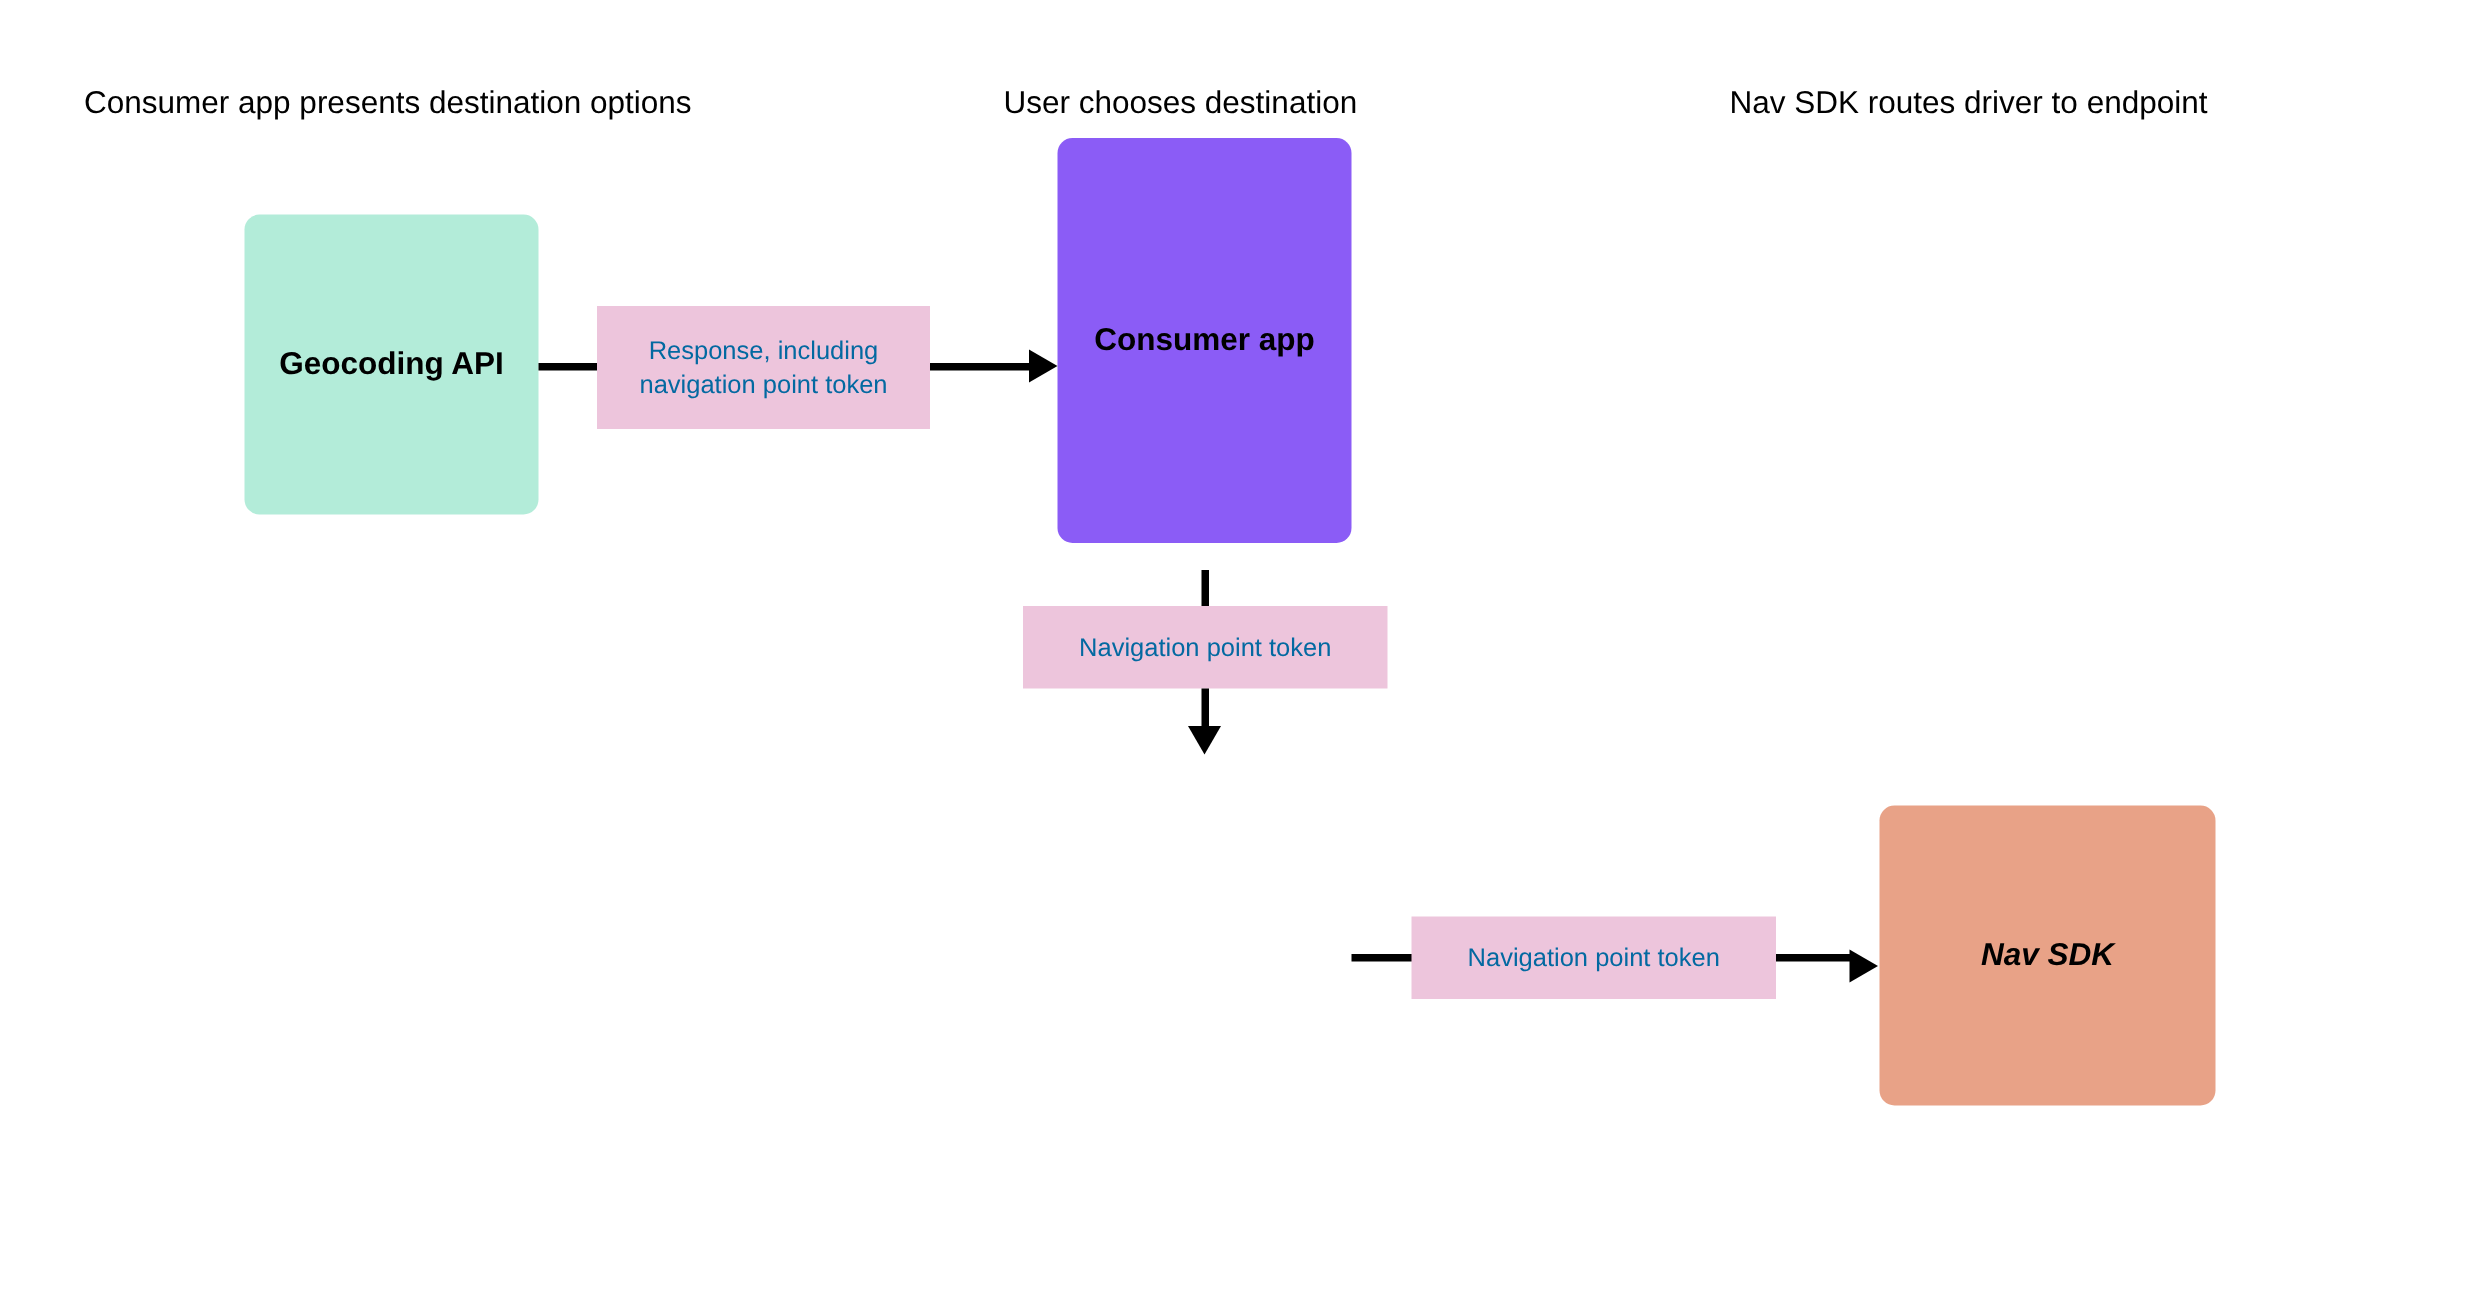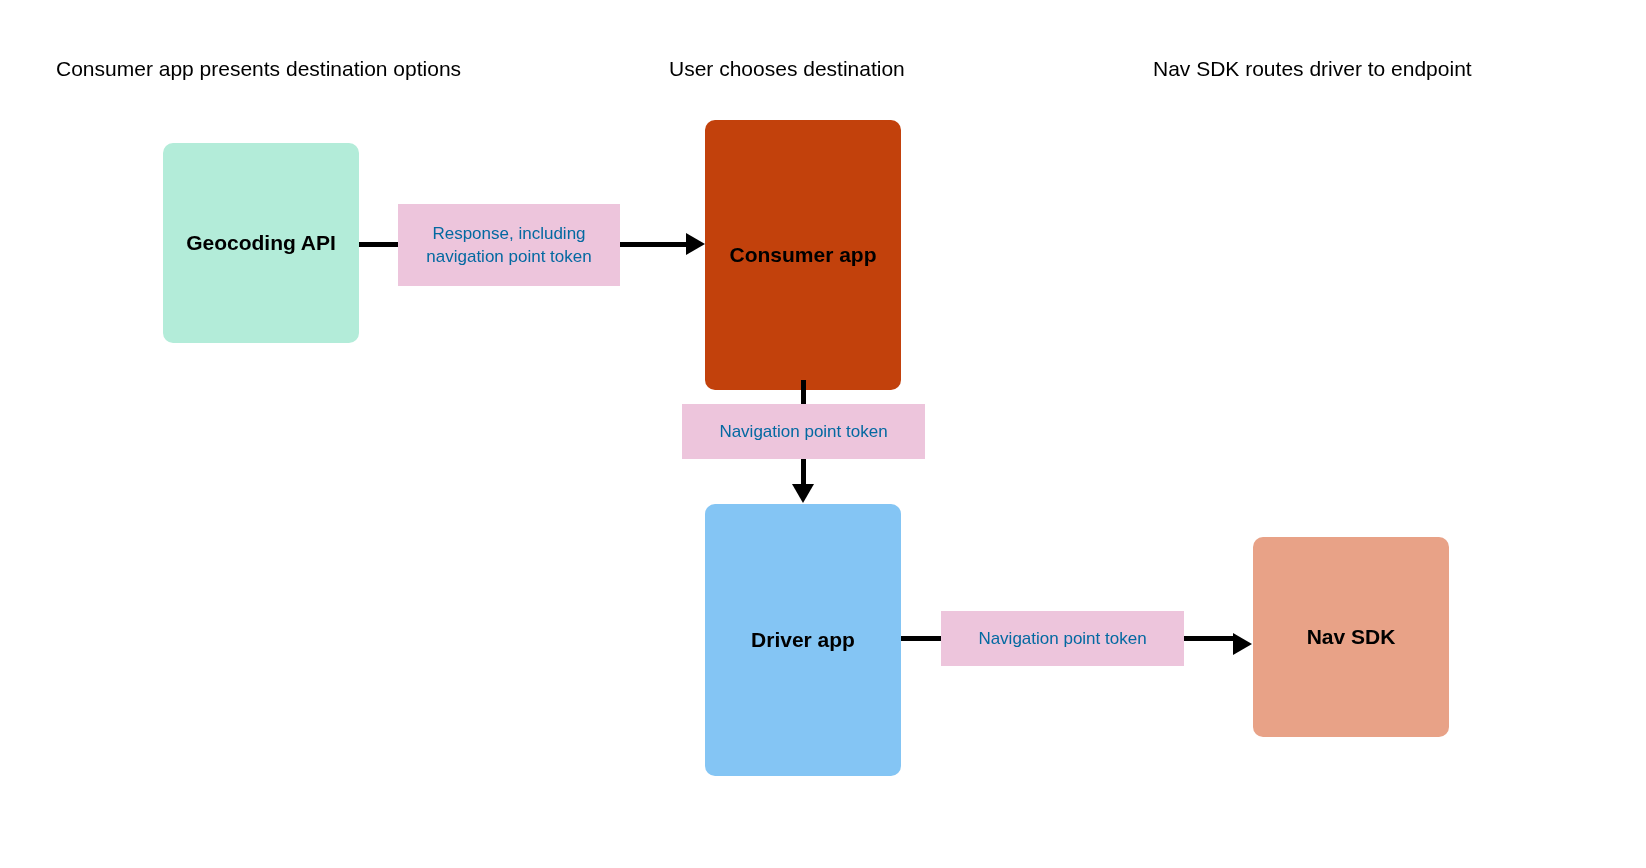--- a/index.html
+++ b/index.html
@@ -45,33 +45,34 @@
     color: #000000;
     text-align: center;
     box-sizing: border-box;
   }
   #node-geocoding {
     left: 163px;  top: 143px;
     width: 196px; height: 200px;
     background: #b3ecd9;
   }
   #node-consumer {
-    left: 705px;  top: 120px;
+    left: 705px;  top: 92px;
     width: 196px; height: 270px;
-    background: #c2410c;
+    background: #8b5cf6;
   }
   #node-driver {
     left: 705px;  top: 504px;
     width: 196px; height: 272px;
     background: #84c5f4;
   }
   #node-navsdk {
     left: 1253px; top: 537px;
-    width: 196px; height: 200px;
+    width: 224px; height: 200px;
     background: #e8a287;
+    font-style: italic;
   }
 
   
   .edge-label {
     position: absolute;
     background: #edc5dc;
     color: #0369a1;
     font-size: 17px;
     line-height: 23px;
     font-weight: 400;
@@ -142,21 +143,20 @@
 <body>
 
 <div id="canvas">
 
   <div class="col-heading" id="heading-consumer">Consumer app presents destination options</div>
   <div class="col-heading" id="heading-user">User chooses destination</div>
   <div class="col-heading" id="heading-navsdk">Nav SDK routes driver to endpoint</div>
 
   <div class="node" id="node-geocoding">Geocoding API</div>
   <div class="node" id="node-consumer">Consumer app</div>
-  <div class="node" id="node-driver">Driver app</div>
   <div class="node" id="node-navsdk">Nav SDK</div>
 
   <div class="hline" id="line-geo-label"></div>
   <div class="edge-label" id="label-response">Response, including navigation point token</div>
   <div class="hline" id="line-label-consumer"></div>
   <div class="arrow-right" id="arrow-consumer"></div>
 
   <div class="vline" id="line-consumer-label"></div>
   <div class="edge-label" id="label-nav-token-vertical">Navigation point token</div>
   <div class="vline" id="line-label-driver"></div>

